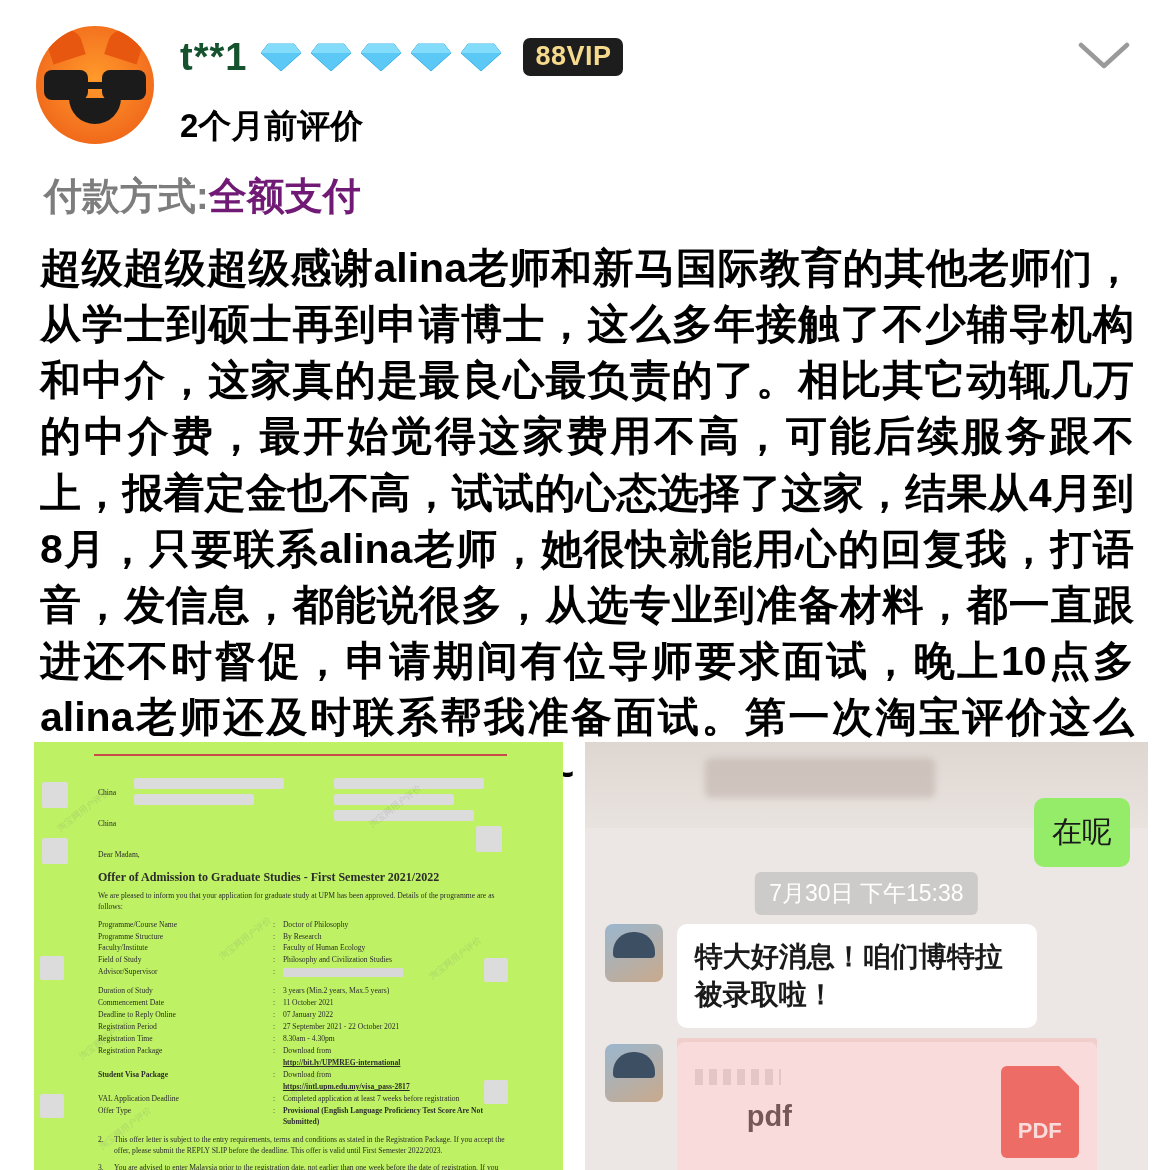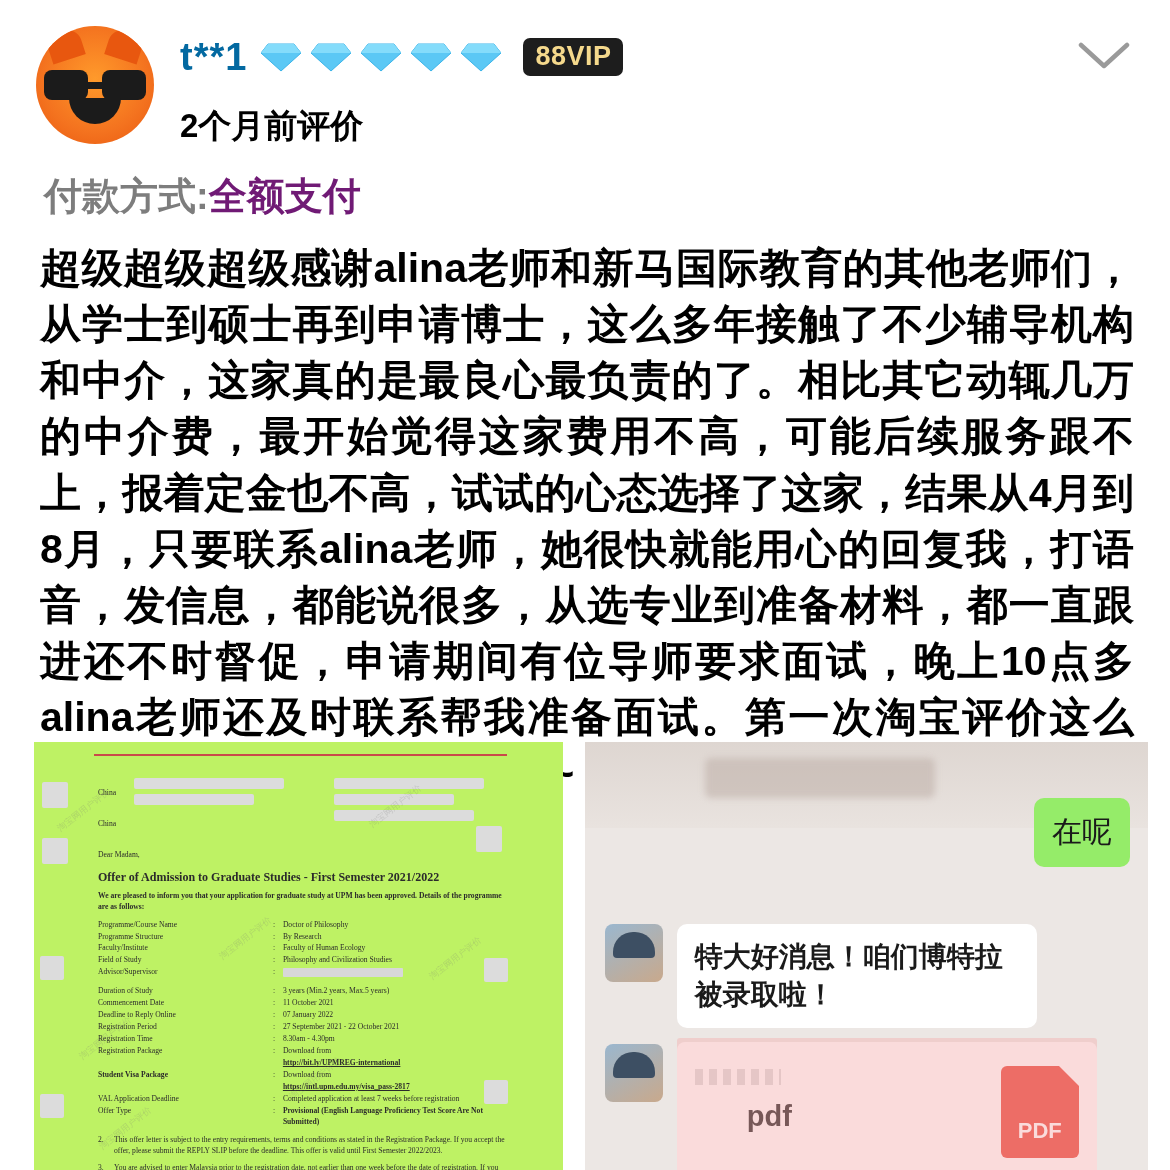--- a/index.html
+++ b/index.html
@@ -88,21 +88,21 @@
   }
   .name-row {
     display: flex;
     align-items: center;
     gap: 14px;
     height: 62px;
   }
   .user-name {
     font-size: 38px;
     font-weight: bold;
-    color: #0369a1;
+    color: #14532d;
     letter-spacing: 1px;
   }
   .diamonds {
     display: flex;
     gap: 10px;
     align-items: center;
   }
   .diamond {
     width: 40px;
     height: 30px;
@@ -197,21 +197,21 @@
     height: 9px;
     background: #d8d8d8;
     vertical-align: middle;
     border-radius: 1px;
   }
   .letter .sub-hd {
     font-weight: bold;
     font-size: 12px;
     margin: 9px 0 5px;
   }
-  .letter p { margin: 0 0 6px; font-weight: bold; }
+  .letter p { margin: 0 0 6px; }
   .letter table {
     border-collapse: collapse;
     width: 100%;
     font-size: 7.6px;
     margin-bottom: 7px;
   }
   .letter td { padding: 0.6px 0; vertical-align: top; }
   .letter td.k { width: 43%; }
   .letter td.sep { width: 10px; }
   .letter .num {
@@ -569,20 +569,21 @@
       </div>
     </div>
 
     <div class="img-box img-right">
       <div class="chat">
         <div class="top-blur"></div>
         <div class="top-ghost"></div>
 
         <div class="bubble me">在呢</div>
 
+        <div class="ts">7月30日 下午15:38</div>
 
         <div class="pal" style="left:20px;top:182px;"></div>
         <div class="bubble them msg1">特大好消息！咱们博特拉被录取啦！</div>
 
         <div class="pal" style="left:20px;top:302px;"></div>
         <div class="file-card">
           <div>
             <div class="fname">
               <span class="dots"></span>
               <div style="margin-top:6px;margin-left:52px;">pdf</div>

